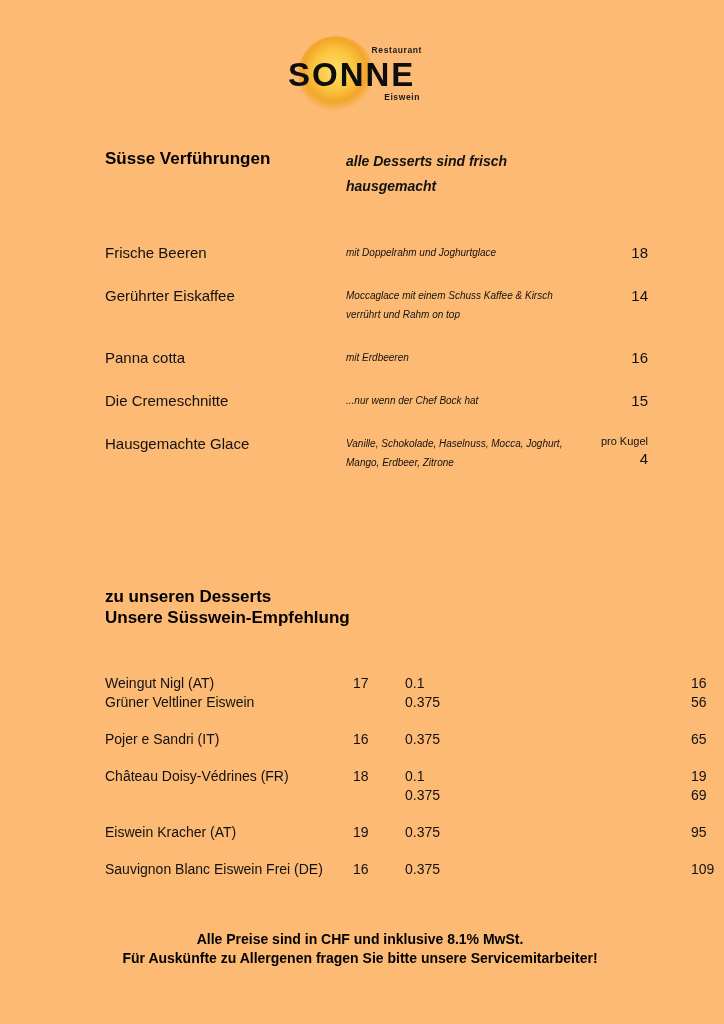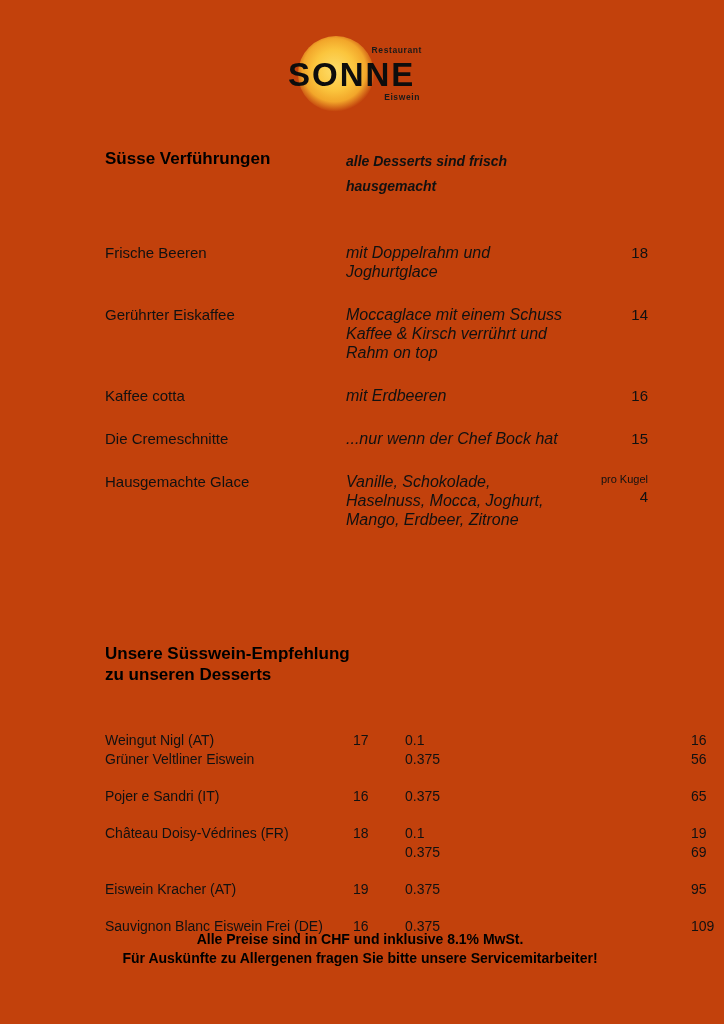--- a/index.html
+++ b/index.html
@@ -3,21 +3,21 @@
 <meta charset="utf-8">
 <style>
   * { margin: 0; padding: 0; box-sizing: border-box; }
   html, body { background: #e8e8e8; }
   body { font-family: "Liberation Sans", sans-serif; }
 
   .page {
     position: relative;
     width: 724px;
     height: 1024px;
-    background: #c2410c;
+    background: #fdba74;
     color: #111111;
     overflow: hidden;
     margin: 0 auto;
   }
 
   
   .logo {
     position: relative;
     width: 152px;
     height: 64px;
@@ -90,21 +90,21 @@
     grid-template-columns: 241px 1fr 72px;
     align-items: start;
     margin-bottom: 24px;
   }
   .d-name {
     font-size: 15px;
     line-height: 19px;
     white-space: nowrap;
   }
   .d-desc {
-    font-size: 16px;
+    font-size: 10px;
     font-style: italic;
     line-height: 19px;
     padding-right: 6px;
   }
   .d-price {
     font-size: 15px;
     line-height: 19px;
     text-align: right;
   }
   .price-note {
@@ -174,43 +174,43 @@
       <div class="d-price">18</div>
     </div>
 
     <div class="dessert-row">
       <div class="d-name">Gerührter Eiskaffee</div>
       <div class="d-desc">Moccaglace mit einem Schuss Kaffee &amp; Kirsch verrührt und Rahm on top</div>
       <div class="d-price">14</div>
     </div>
 
     <div class="dessert-row">
-      <div class="d-name">Kaffee cotta</div>
+      <div class="d-name">Panna cotta</div>
       <div class="d-desc">mit Erdbeeren</div>
       <div class="d-price">16</div>
     </div>
 
     <div class="dessert-row">
       <div class="d-name">Die Cremeschnitte</div>
       <div class="d-desc">...nur wenn der Chef Bock hat</div>
       <div class="d-price">15</div>
     </div>
 
     <div class="dessert-row">
       <div class="d-name">Hausgemachte Glace</div>
       <div class="d-desc">Vanille, Schokolade, Haselnuss, Mocca, Joghurt, Mango, Erdbeer, Zitrone</div>
       <div class="d-price">
         <span class="price-note">pro Kugel</span>
         <span class="price-val">4</span>
       </div>
     </div>
 
     <div class="wine-section">
+      <div class="wine-title">zu unseren Desserts</div>
       <div class="wine-title">Unsere Süsswein-Empfehlung</div>
-      <div class="wine-title">zu unseren Desserts</div>
 
       <div class="wine-table">
 
         <div class="wine-group">
           <div class="wine-row">
             <span class="w-name">Weingut Nigl (AT)</span>
             <span class="w-glass">17</span>
             <span class="w-size">0.1</span>
             <span class="w-price">16</span>
           </div>

